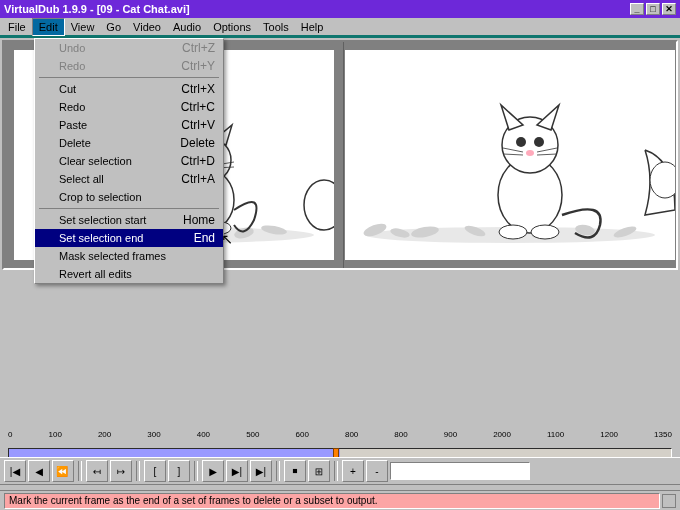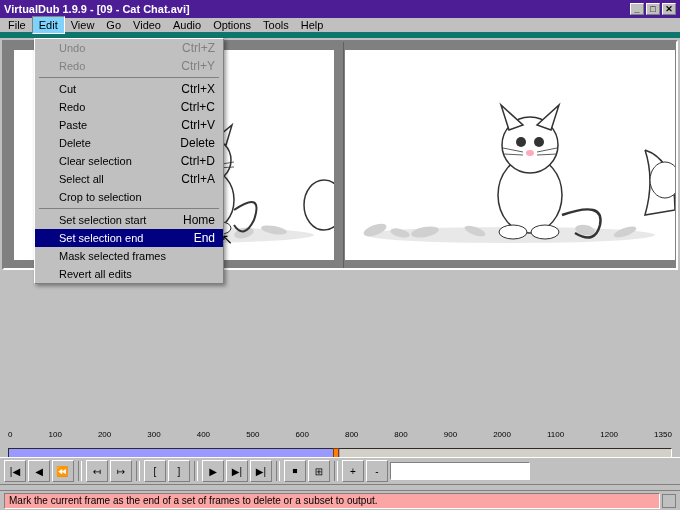--- a/index.html
+++ b/index.html
@@ -8,21 +8,21 @@
       height: 510px;
       background: #c0c0c0;
       font-family: 'Arial', sans-serif;
       font-size: 11px;
       overflow: hidden;
       position: relative;
     }
 
     
     .title-bar {
-      background: #4c1d95;
+      background: #6d28d9;
       color: white;
       height: 18px;
       display: flex;
       align-items: center;
       justify-content: space-between;
       padding: 0 4px;
       font-size: 11px;
       font-weight: bold;
     }
     .title-bar-controls {
@@ -42,37 +42,37 @@
       color: black;
       cursor: pointer;
     }
 
     
     .menu-bar {
       background: #c0c0c0;
       height: 20px;
       display: flex;
       align-items: center;
-      border-bottom: 6px solid #0f766e;
+      border-bottom: 3px solid #0f766e;
       padding: 0 2px;
     }
     .menu-item {
       padding: 2px 6px;
       cursor: pointer;
       font-size: 11px;
       height: 18px;
       display: flex;
       align-items: center;
     }
     .menu-item:hover, .menu-item.active {
       background: #000080;
       color: white;
     }
     .menu-item.active {
-      background: #7dd3fc;
+      background: #0369a1;
       color: black;
       border: 1px solid;
       border-color: #808080 #ffffff #ffffff #808080;
     }
 
     
     .main-content {
       display: flex;
       height: 230px;
       background: #808080;

